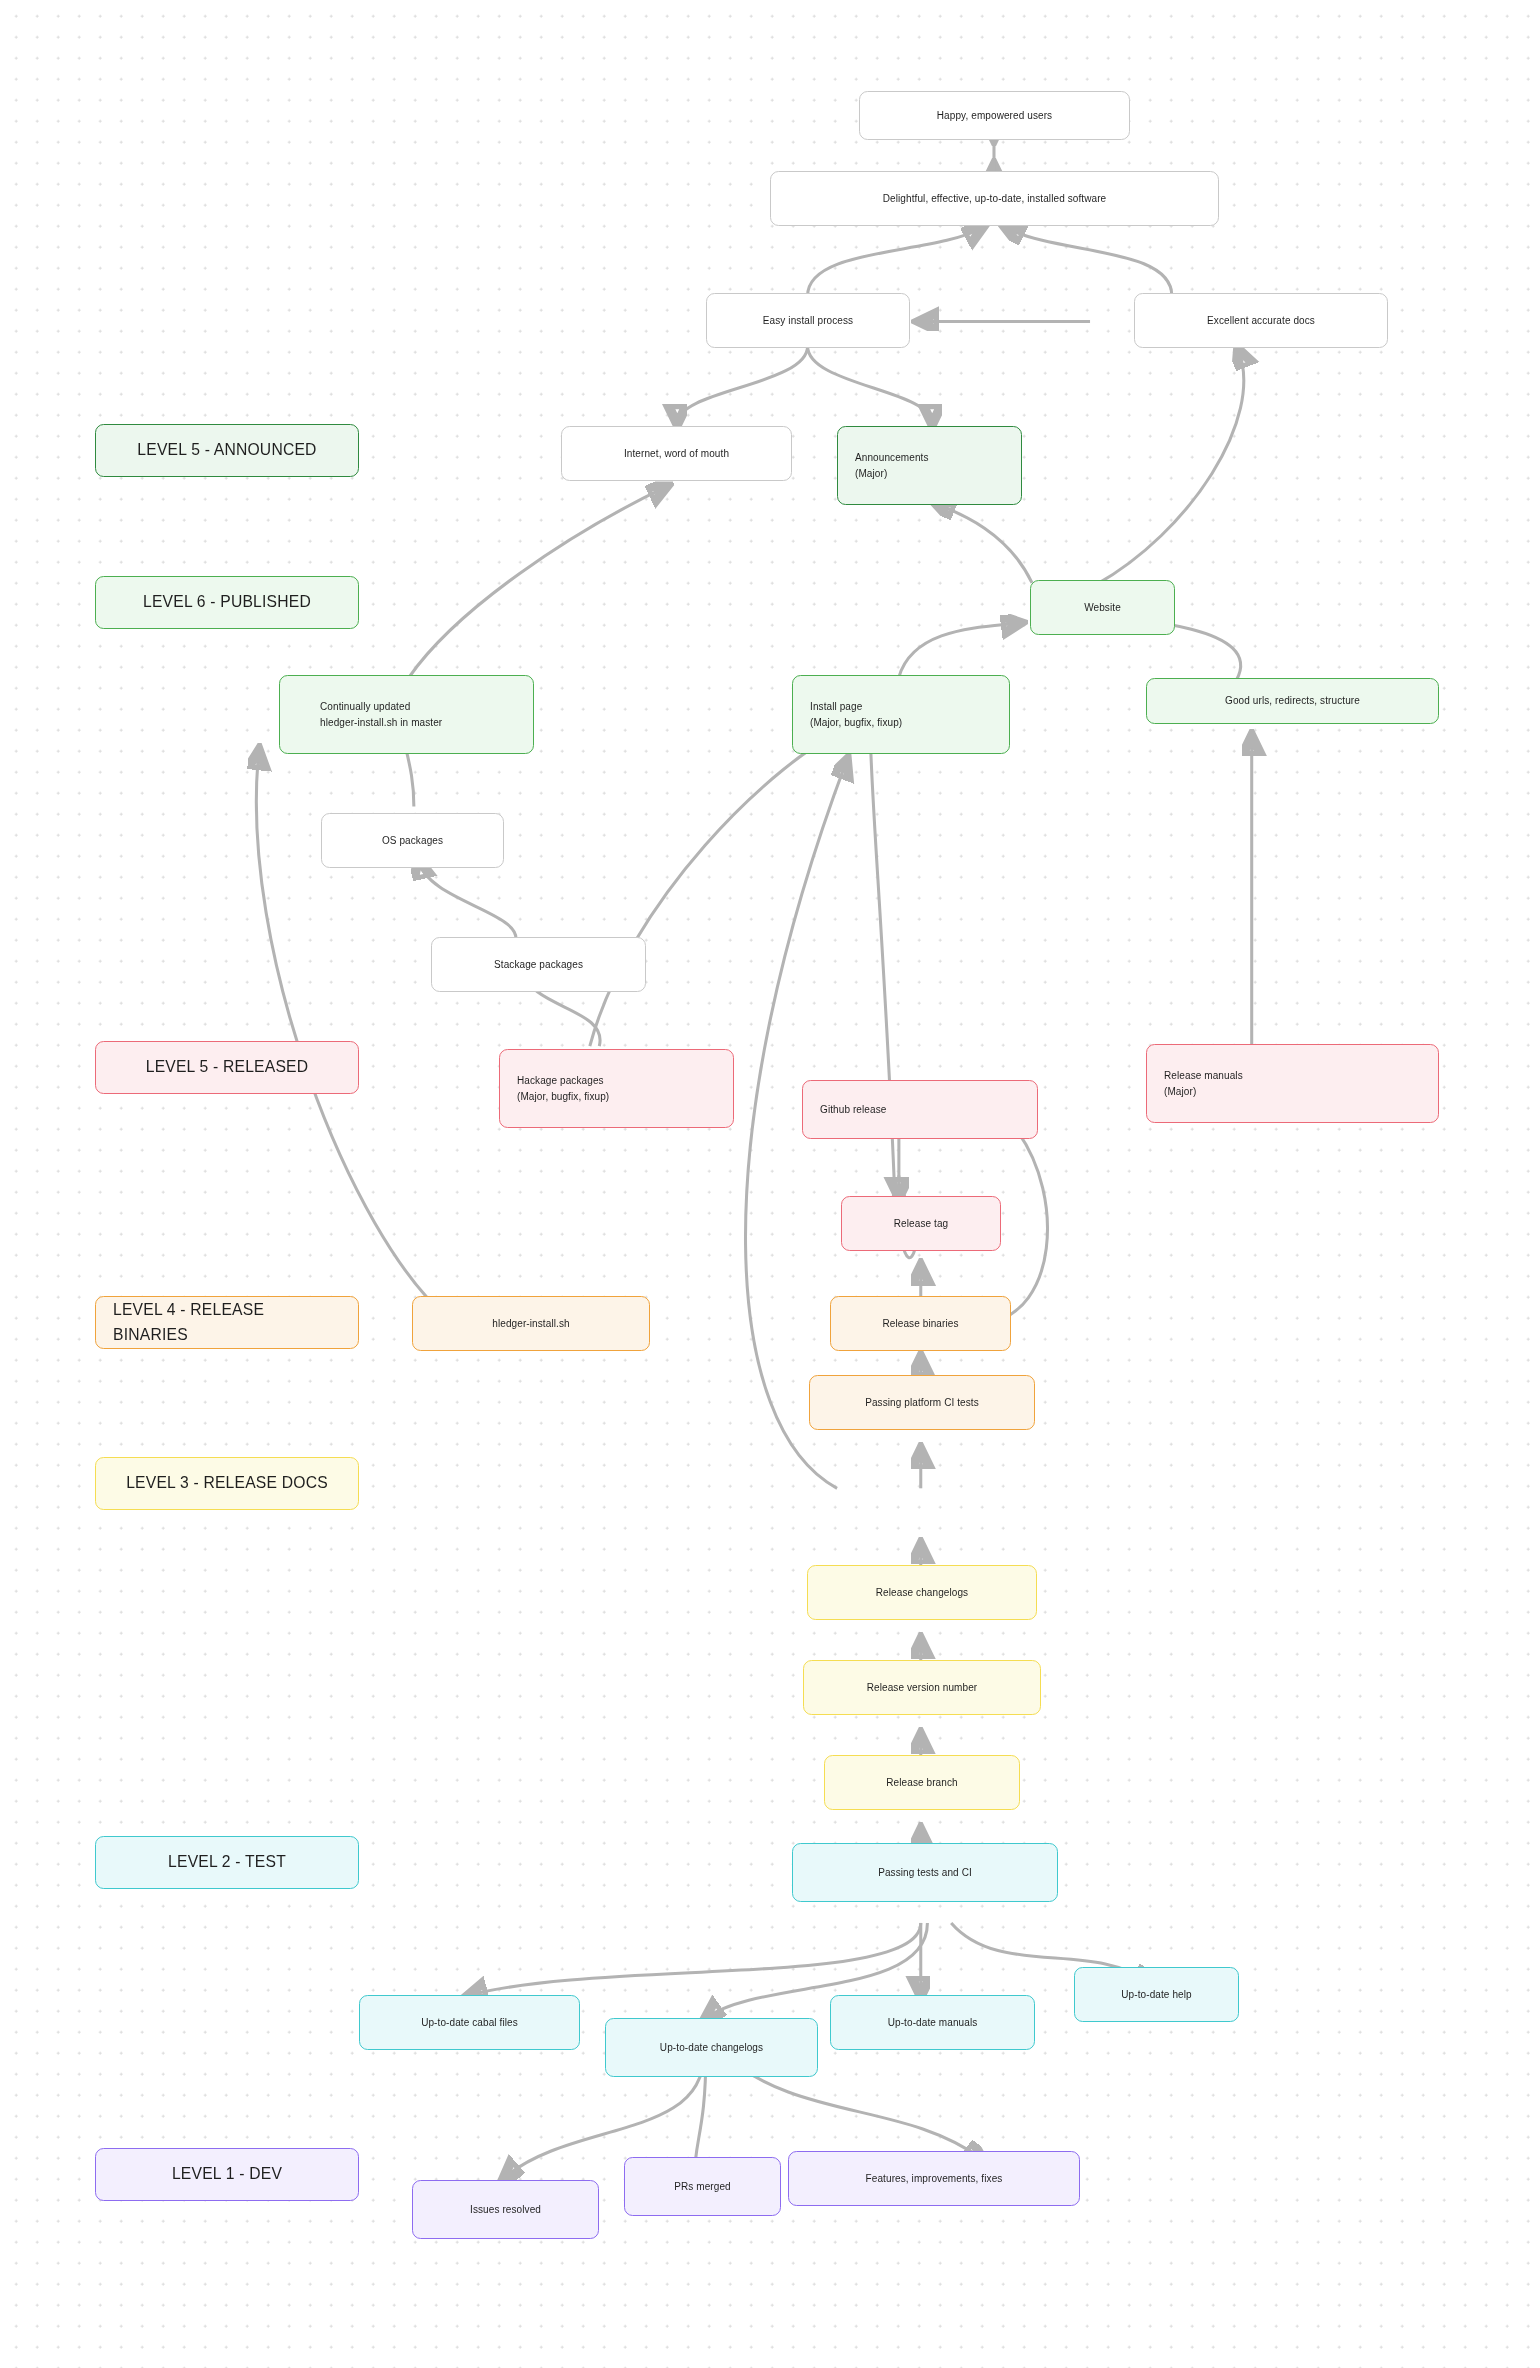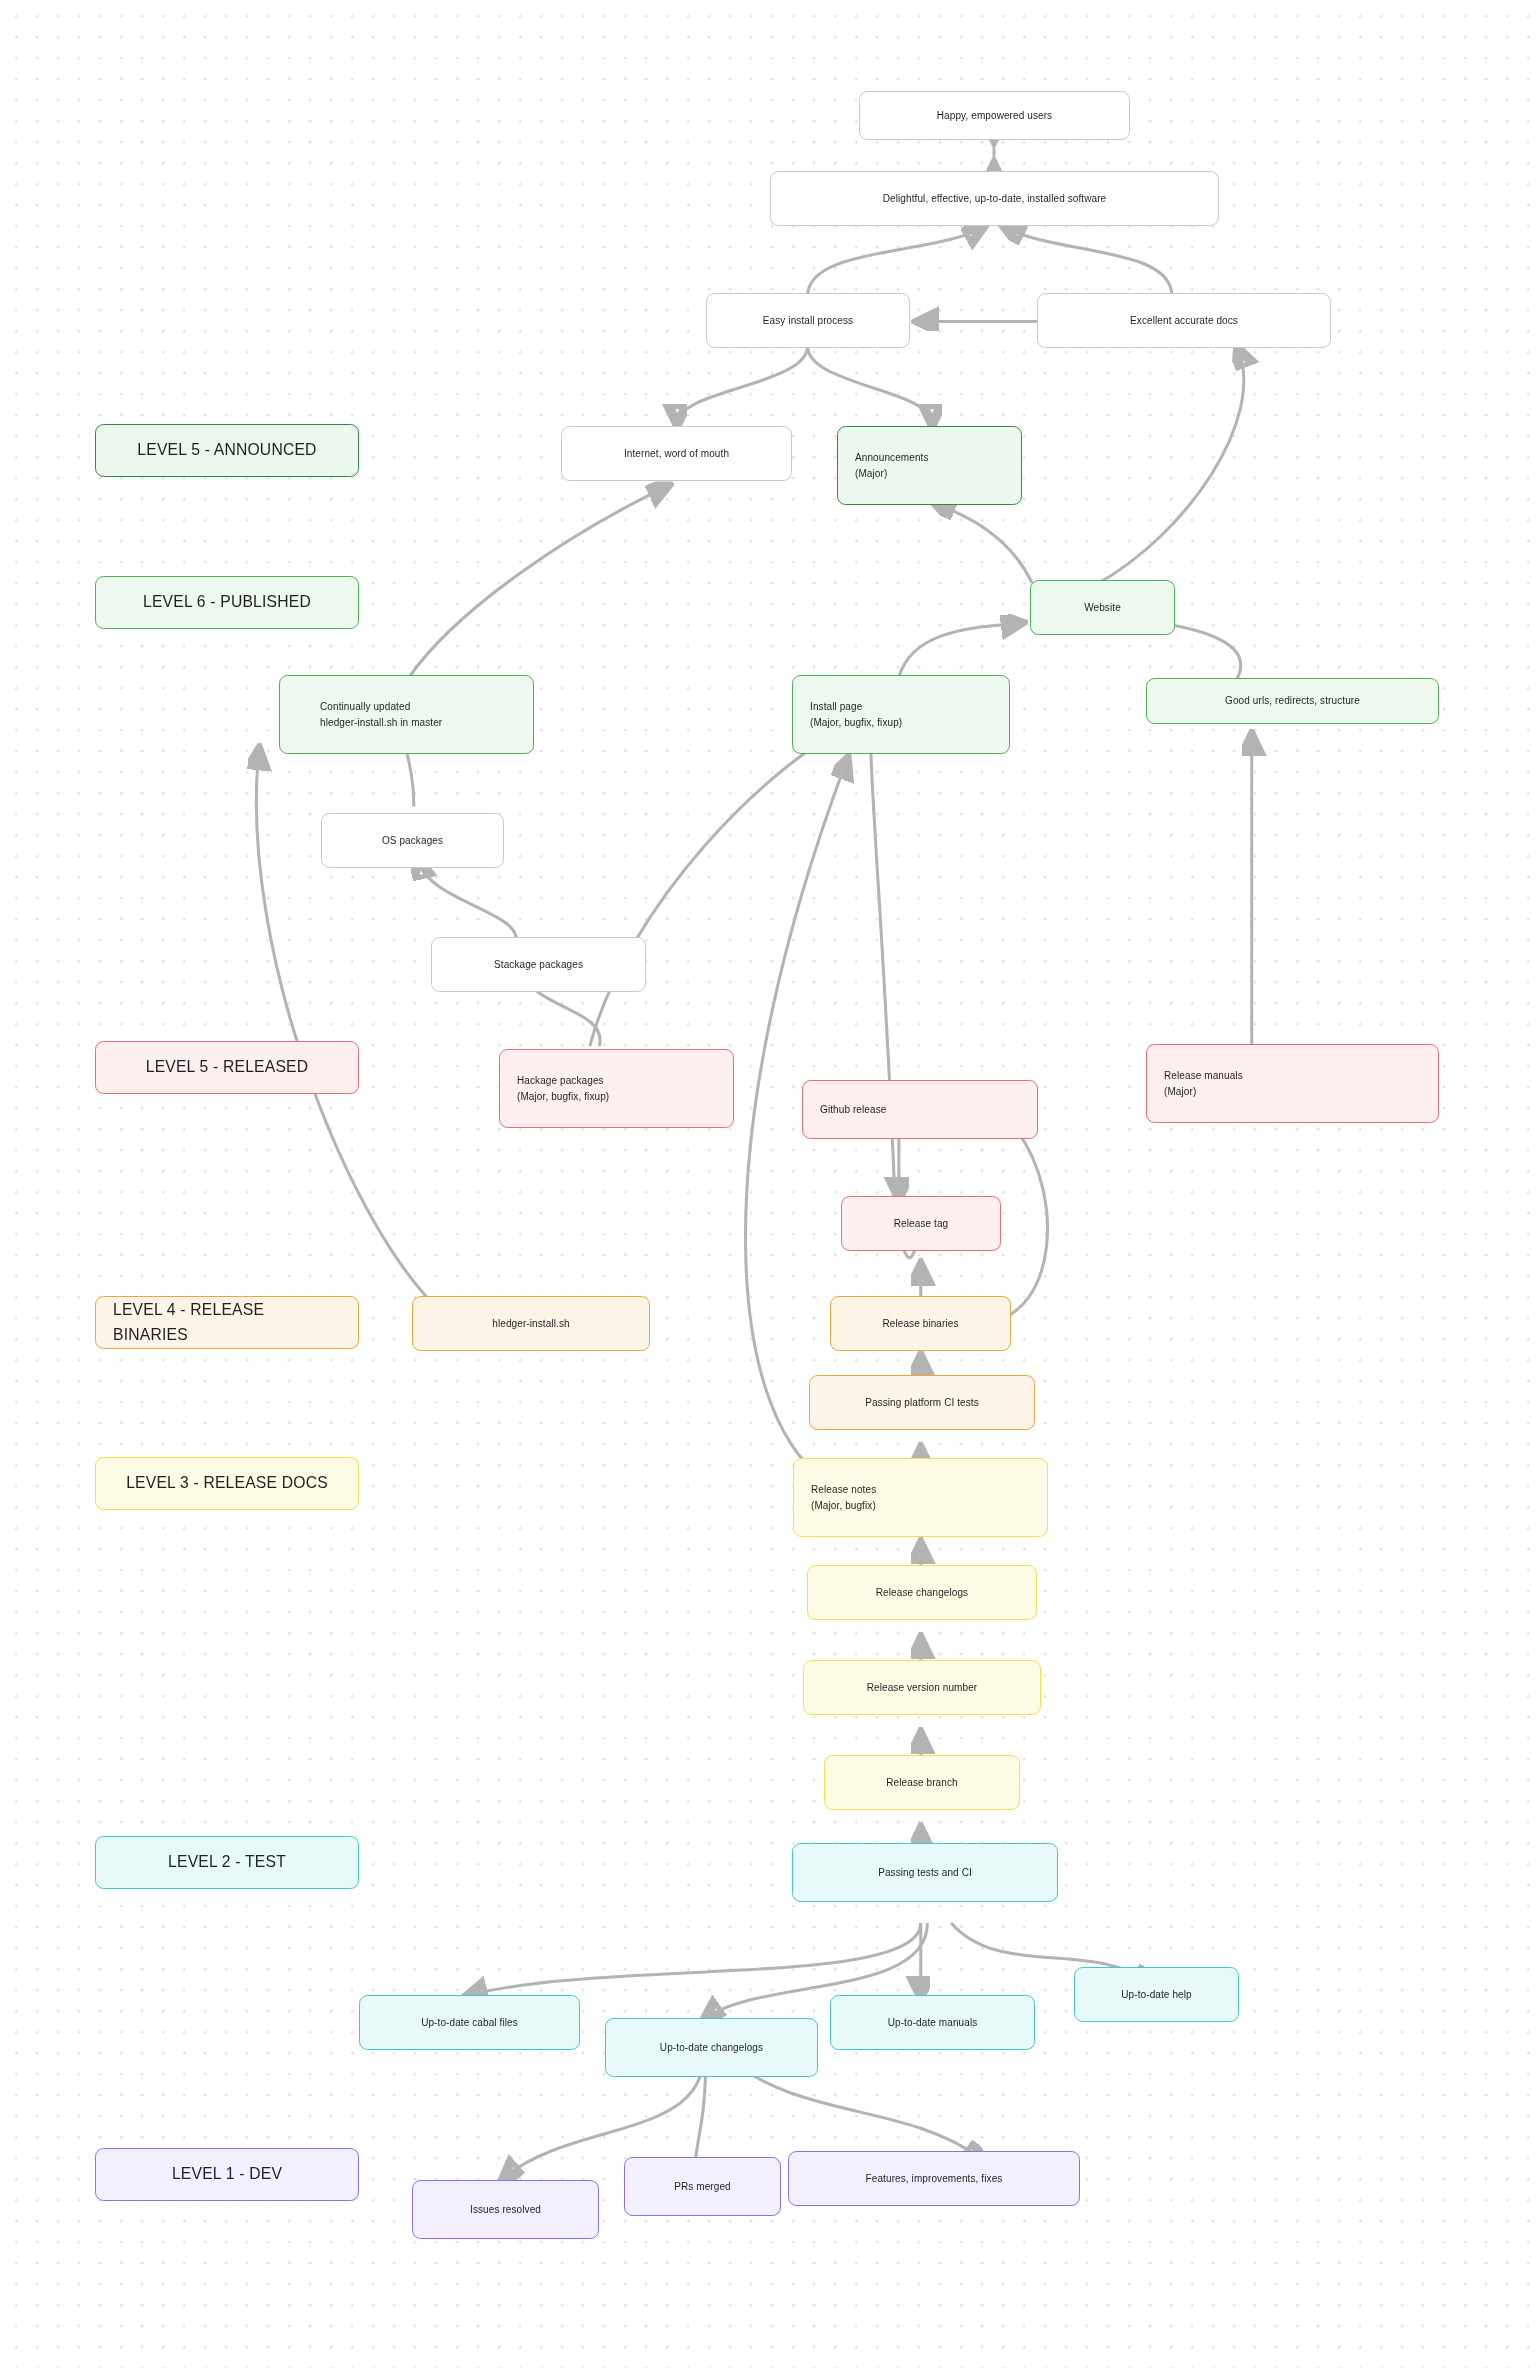--- a/index.html
+++ b/index.html
@@ -156,21 +156,21 @@
   </div>
 
   <div class="node center t-plain" style="left:770px;top:171px;width:449px;height:55px;">
     <span>Delightful, effective, up-to-date, installed software</span>
   </div>
 
   <div class="node center t-plain" style="left:706px;top:293px;width:204px;height:55px;">
     <span>Easy install process</span>
   </div>
 
-  <div class="node center t-plain" style="left:1037px;top:293px;width:294px;height:55px;">
+  <div class="node center t-plain" style="left:1134px;top:293px;width:254px;height:55px;">
     <span>Excellent accurate docs</span>
   </div>
 
   <div class="node center t-plain" style="left:561px;top:426px;width:231px;height:55px;">
     <span>Internet, word of mouth</span>
   </div>
 
   <div class="node t-green-dark" style="left:837px;top:426px;width:185px;height:79px;">
     <span>Announcements</span>
     <span class="l2">(Major)</span>
@@ -225,24 +225,20 @@
   </div>
 
   <div class="node center t-orange" style="left:830px;top:1296px;width:181px;height:55px;">
     <span>Release binaries</span>
   </div>
 
   <div class="node center t-orange" style="left:809px;top:1375px;width:226px;height:55px;">
     <span>Passing platform CI tests</span>
   </div>
 
-  <div class="node t-yellow" style="left:793px;top:1458px;width:255px;height:79px;">
-    <span>Release notes</span>
-    <span class="l2">(Major, bugfix)</span>
-  </div>
 
   <div class="node center t-yellow" style="left:807px;top:1565px;width:230px;height:55px;">
     <span>Release changelogs</span>
   </div>
 
   <div class="node center t-yellow" style="left:803px;top:1660px;width:238px;height:55px;">
     <span>Release version number</span>
   </div>
 
   <div class="node center t-yellow" style="left:824px;top:1755px;width:196px;height:55px;">

